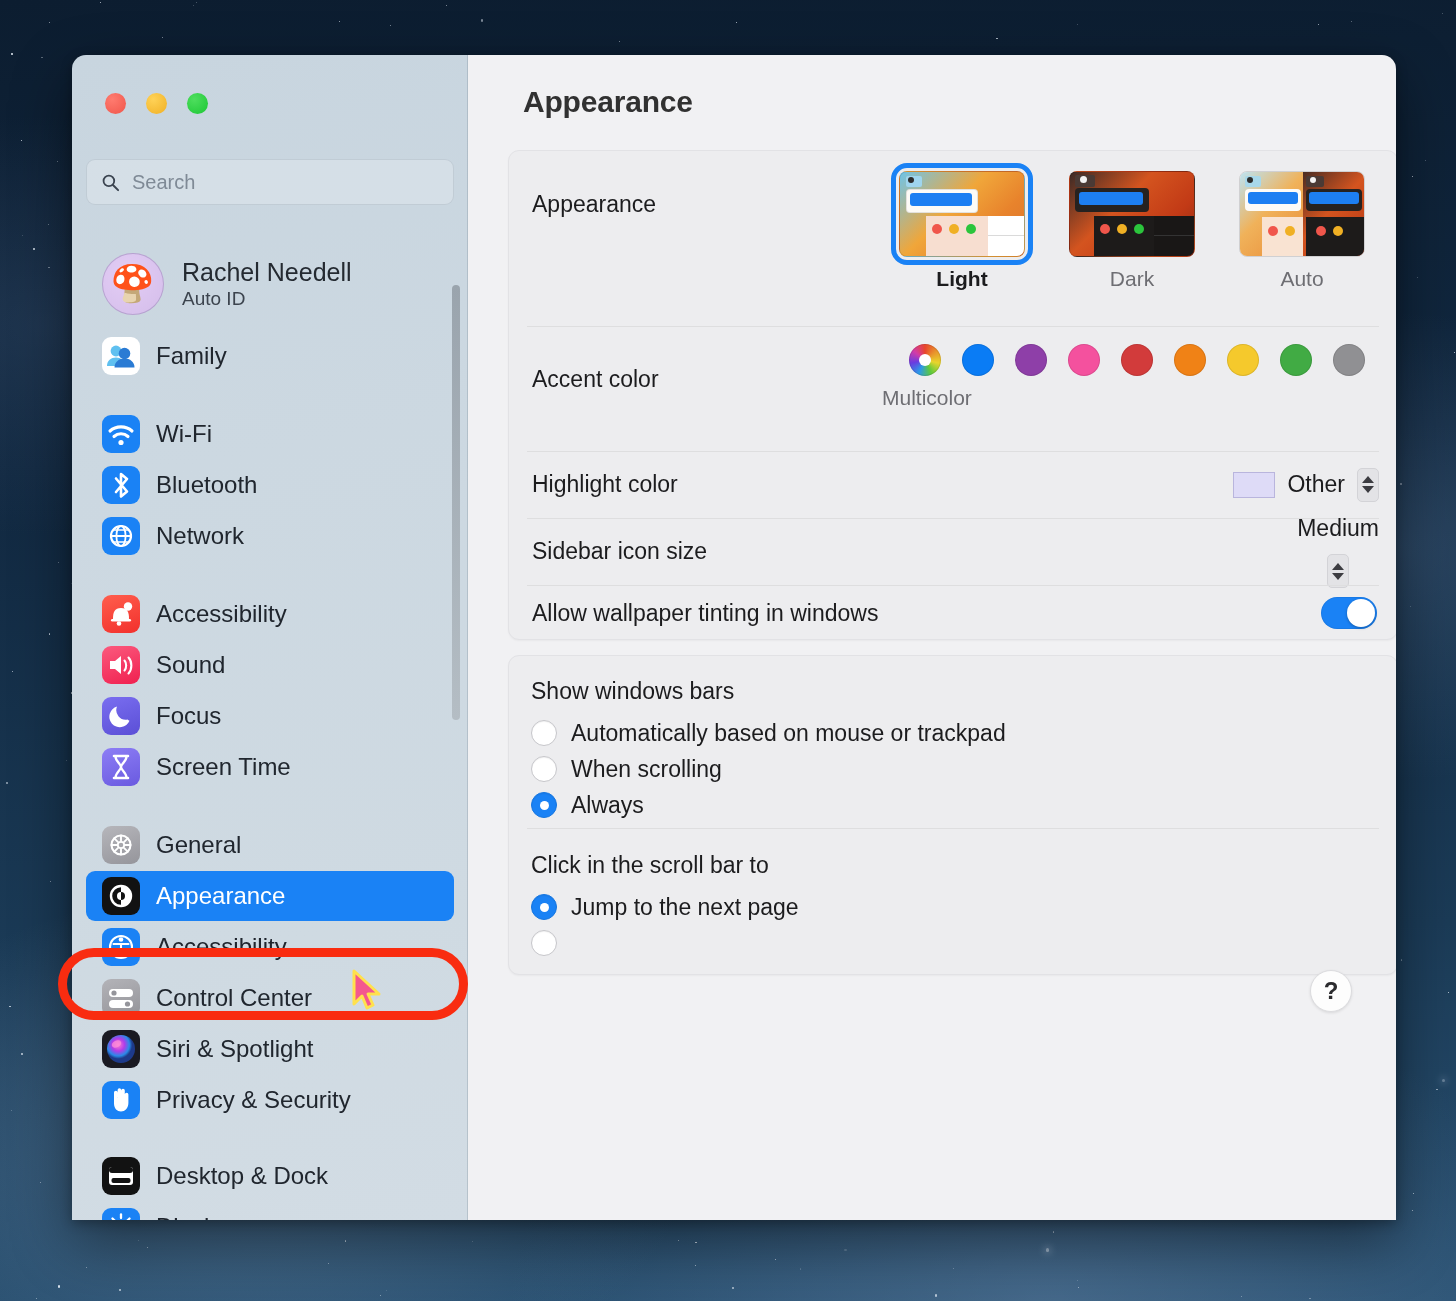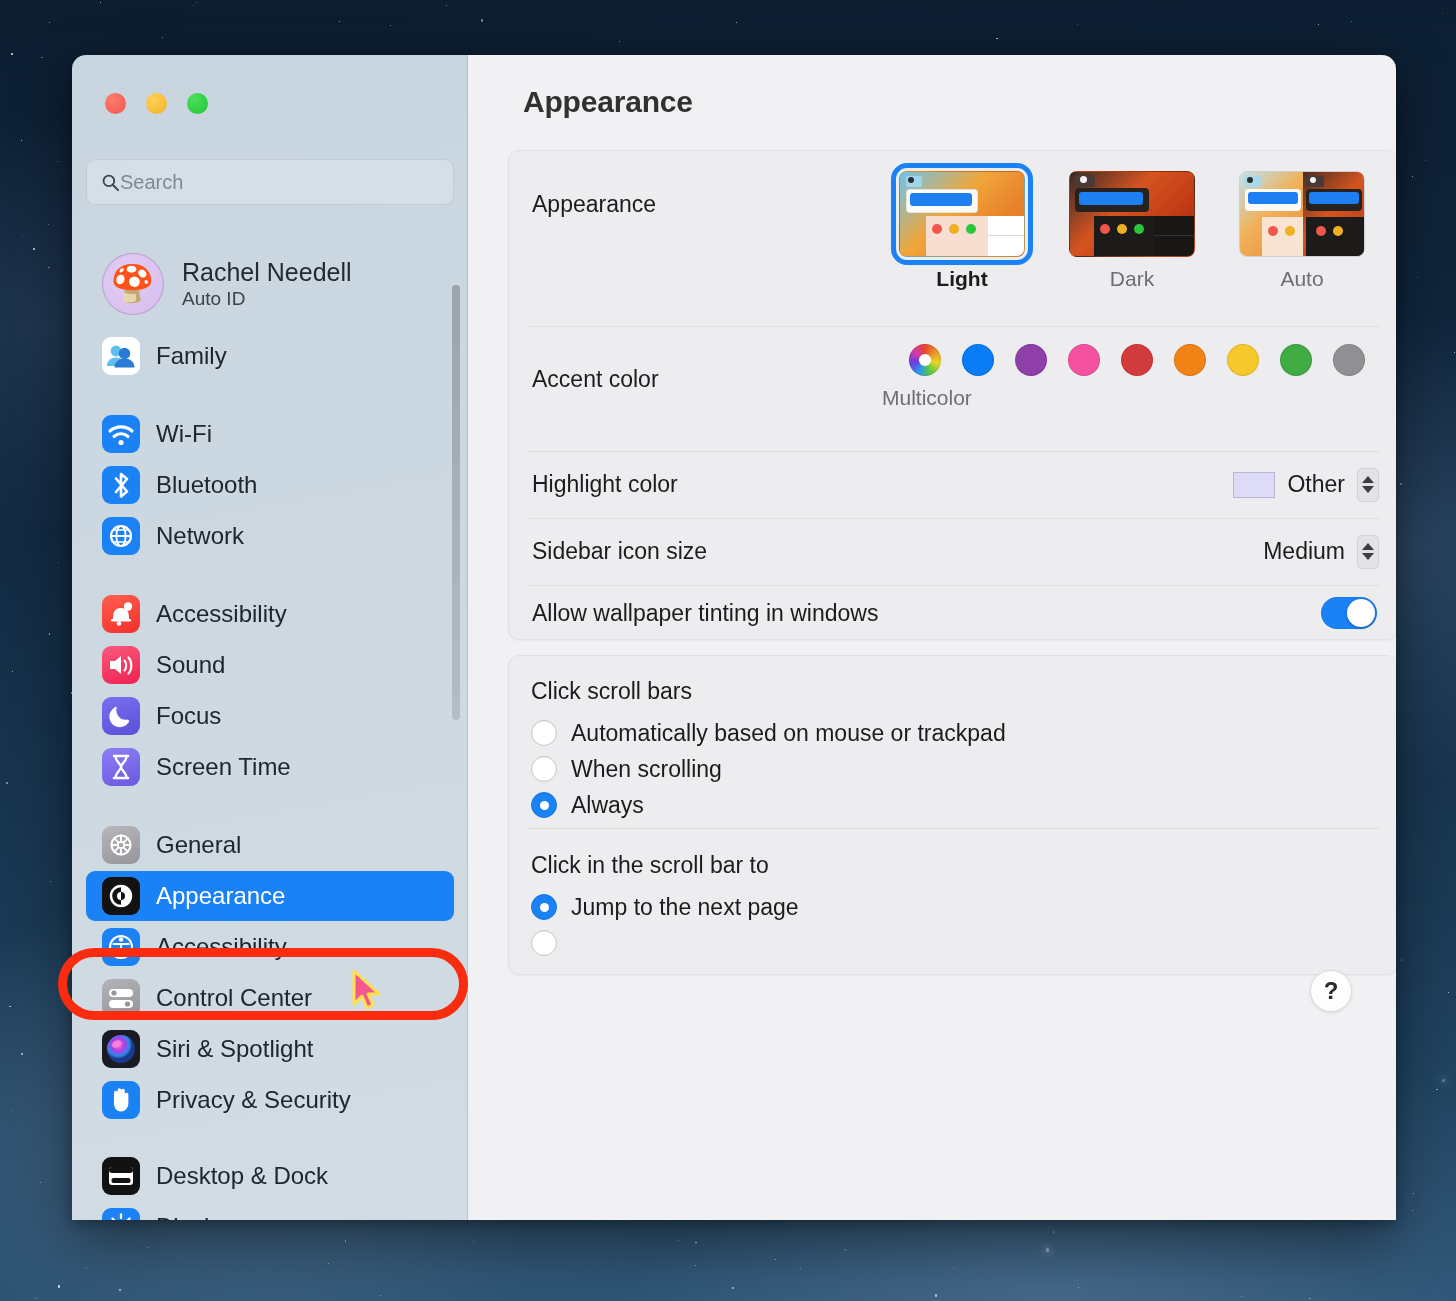--- a/index.html
+++ b/index.html
@@ -57,21 +57,21 @@
   .tl.red   { background: radial-gradient(circle at 35% 30%, #ff7b6f, #f0564b); }
   .tl.amber { background: radial-gradient(circle at 35% 30%, #ffd257, #f0b024); }
   .tl.green { background: radial-gradient(circle at 35% 30%, #4ede5e, #1cc734); }
 
   #searchbox {
     position: absolute; left: 14px; top: 104px;
     width: 368px; height: 46px;
     border-radius: 9px;
     background: rgba(255,255,255,0.22);
     border: 1px solid rgba(140,155,170,0.28);
-    display: flex; align-items: center; 
+    display: flex; align-items: center; gap: 12px;
     padding: 0 14px;
   }
   #searchbox .magnifier { width: 19px; height: 19px; flex:none; }
   #searchbox input {
     border: none; background: transparent; outline: none;
     font-family: "Liberation Sans", sans-serif;
     font-size: 20px; color: #3b4450; width: 100%;
   }
   #searchbox input::placeholder { color: #7f8a96; }
 
@@ -995,42 +995,42 @@
             <div class="chev up"></div>
             <div class="chev down"></div>
           </div>
         </div>
       </div>
 
       <div class="divider" style="top:367px;"></div>
 
       <div class="row" style="position:absolute;top:367px;left:0;right:0;height:67px;">
         <div class="rowlabel" style="position:absolute;left:23px;">Sidebar icon size</div>
-        <div style="position:absolute;right:18px;display:flex;align-items:center;gap:12px;">
+        <div style="position:absolute;right:18px;display:flex;align-items:center;gap:12px;flex-direction:column;">
           <div class="valtext">Medium</div>
           <div class="stepper">
             <div class="chev up"></div>
             <div class="chev down"></div>
           </div>
         </div>
       </div>
 
       <div class="divider" style="top:434px;"></div>
 
       <div class="row" style="position:absolute;top:434px;left:0;right:0;height:56px;">
         <div class="rowlabel" style="position:absolute;left:23px;">Allow wallpaper tinting in windows</div>
         <div class="toggle" style="position:absolute;right:20px;">
           <div class="knob"></div>
         </div>
       </div>
     </div>
 
     <div class="card" id="card2">
       <div style="position:absolute;left:22px;top:22px;">
-        <div class="grouphead">Click scroll bars</div>
+        <div class="grouphead">Show windows bars</div>
         <div style="margin-top:10px;">
           <div class="radio-row">
             <div class="radio"></div>
             <div class="radio-label">Automatically based on mouse or trackpad</div>
           </div>
           <div class="radio-row">
             <div class="radio"></div>
             <div class="radio-label">When scrolling</div>
           </div>
           <div class="radio-row">

